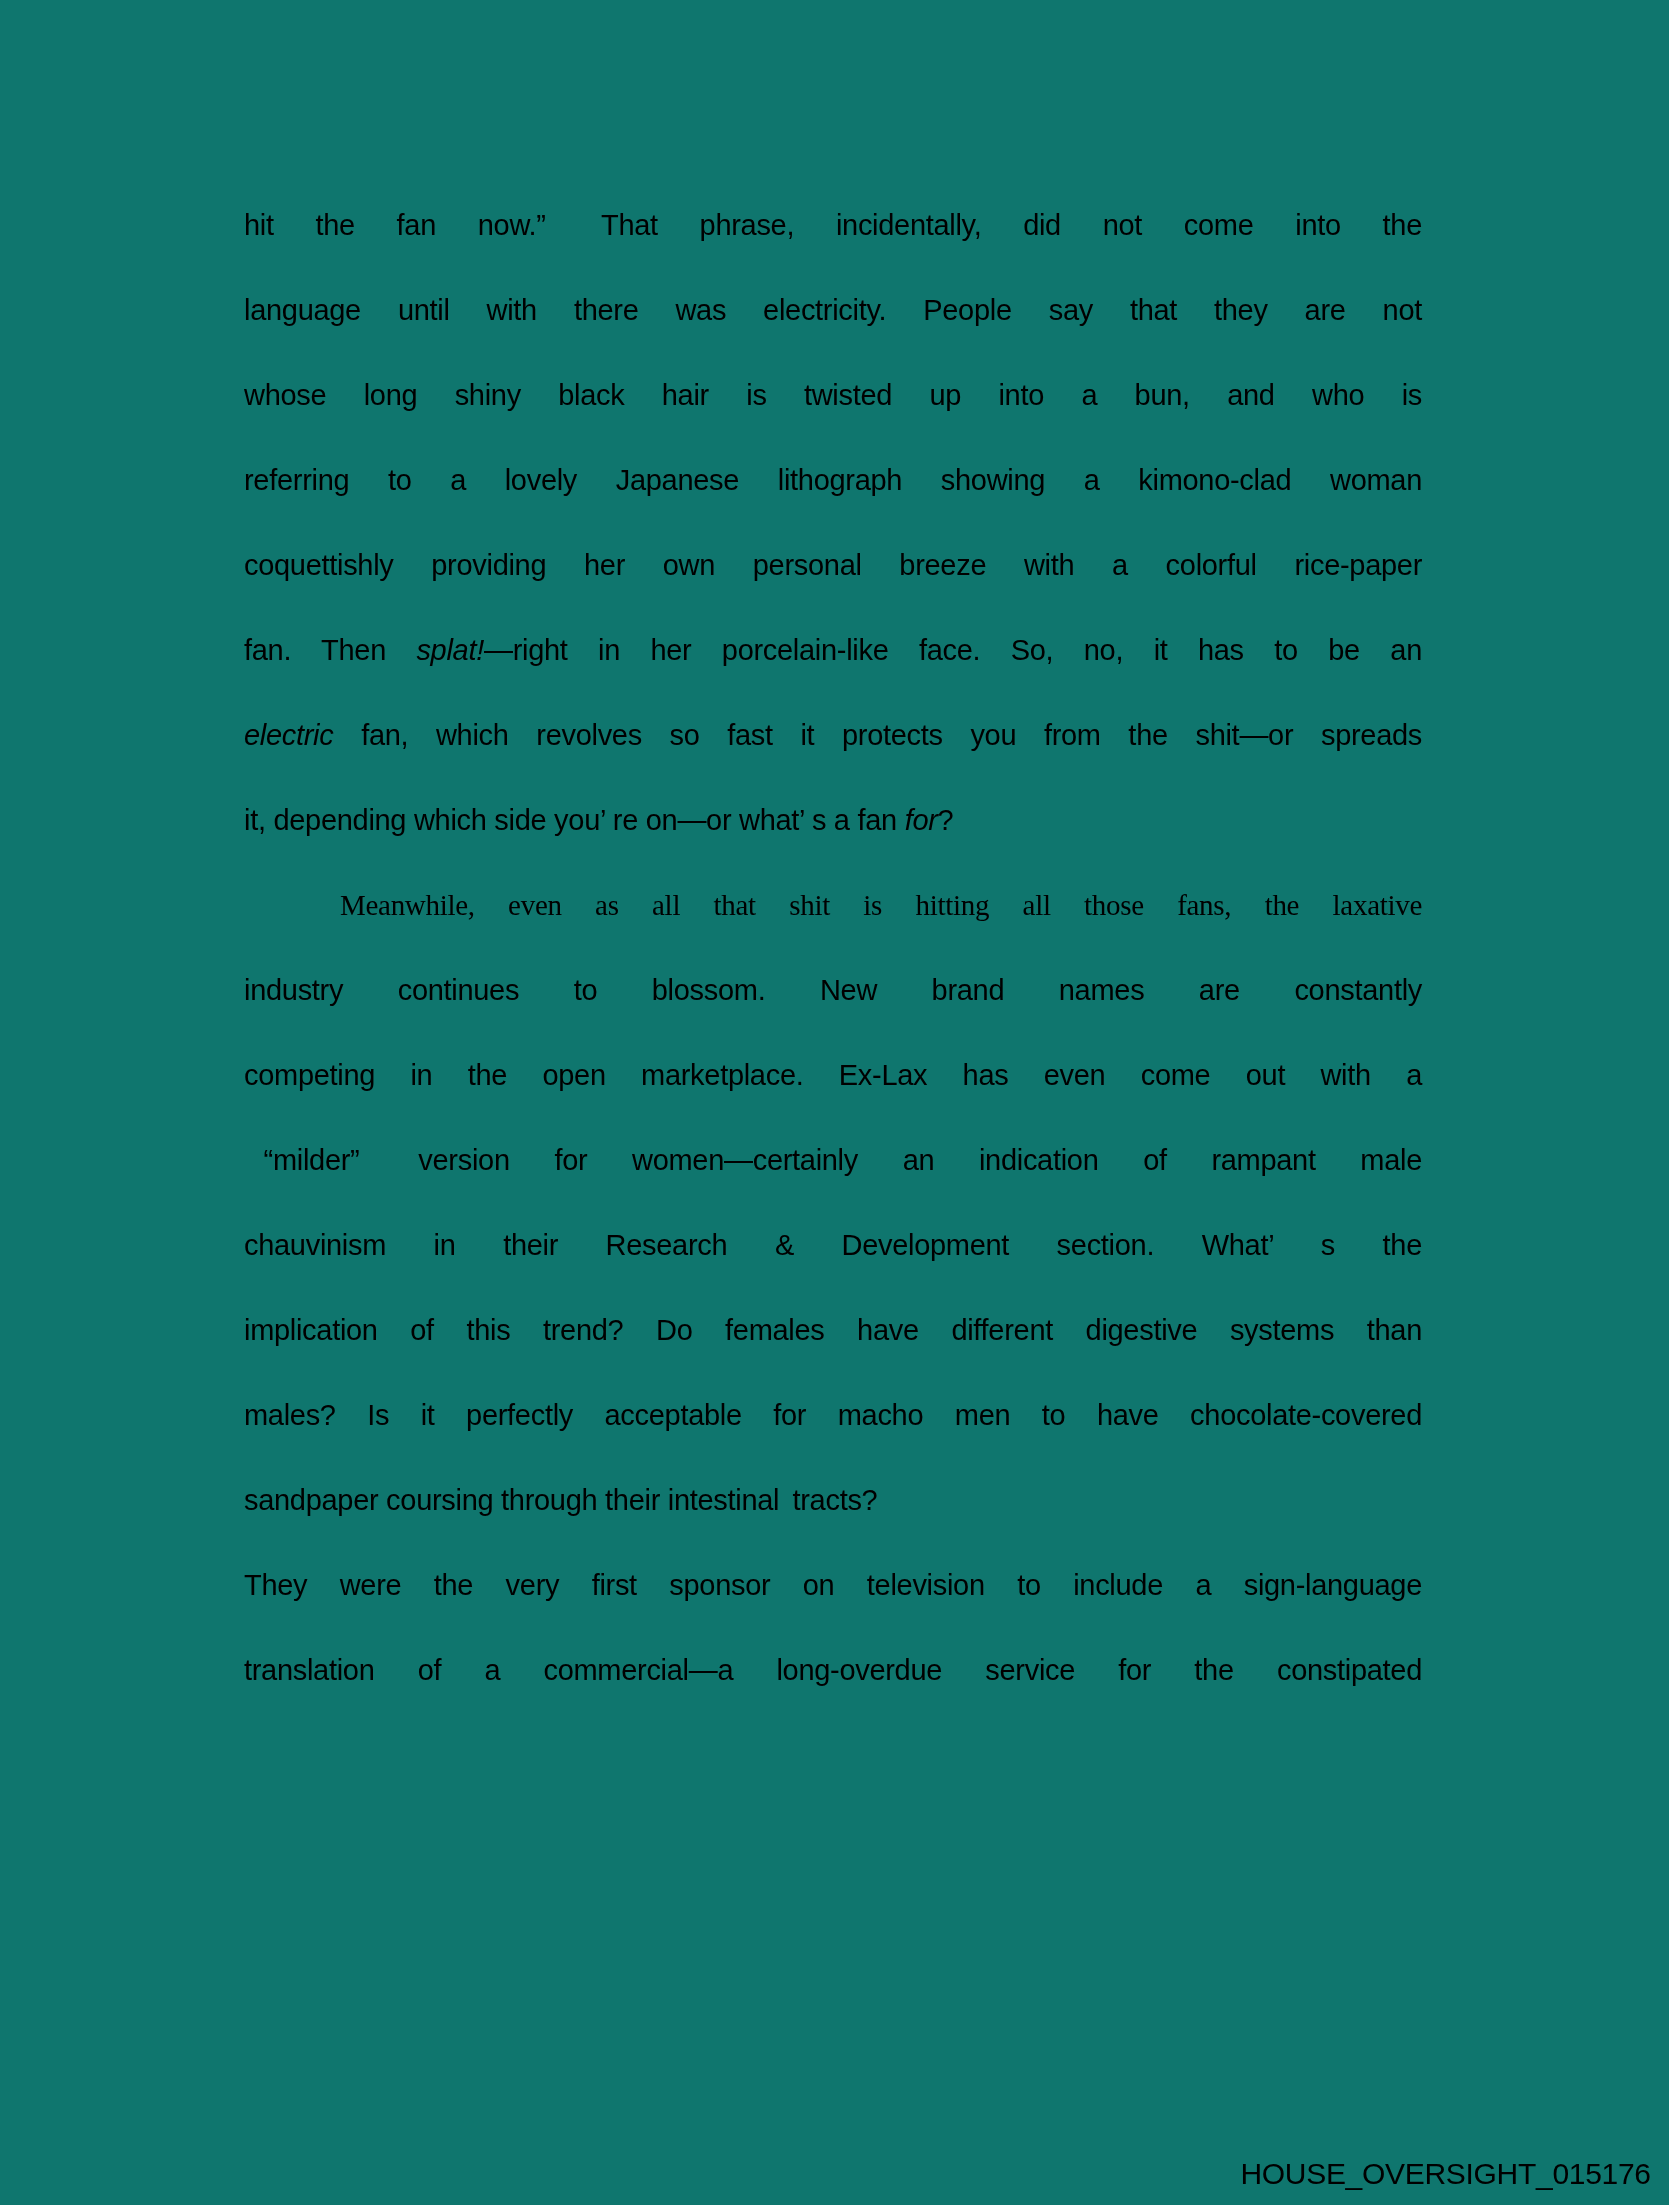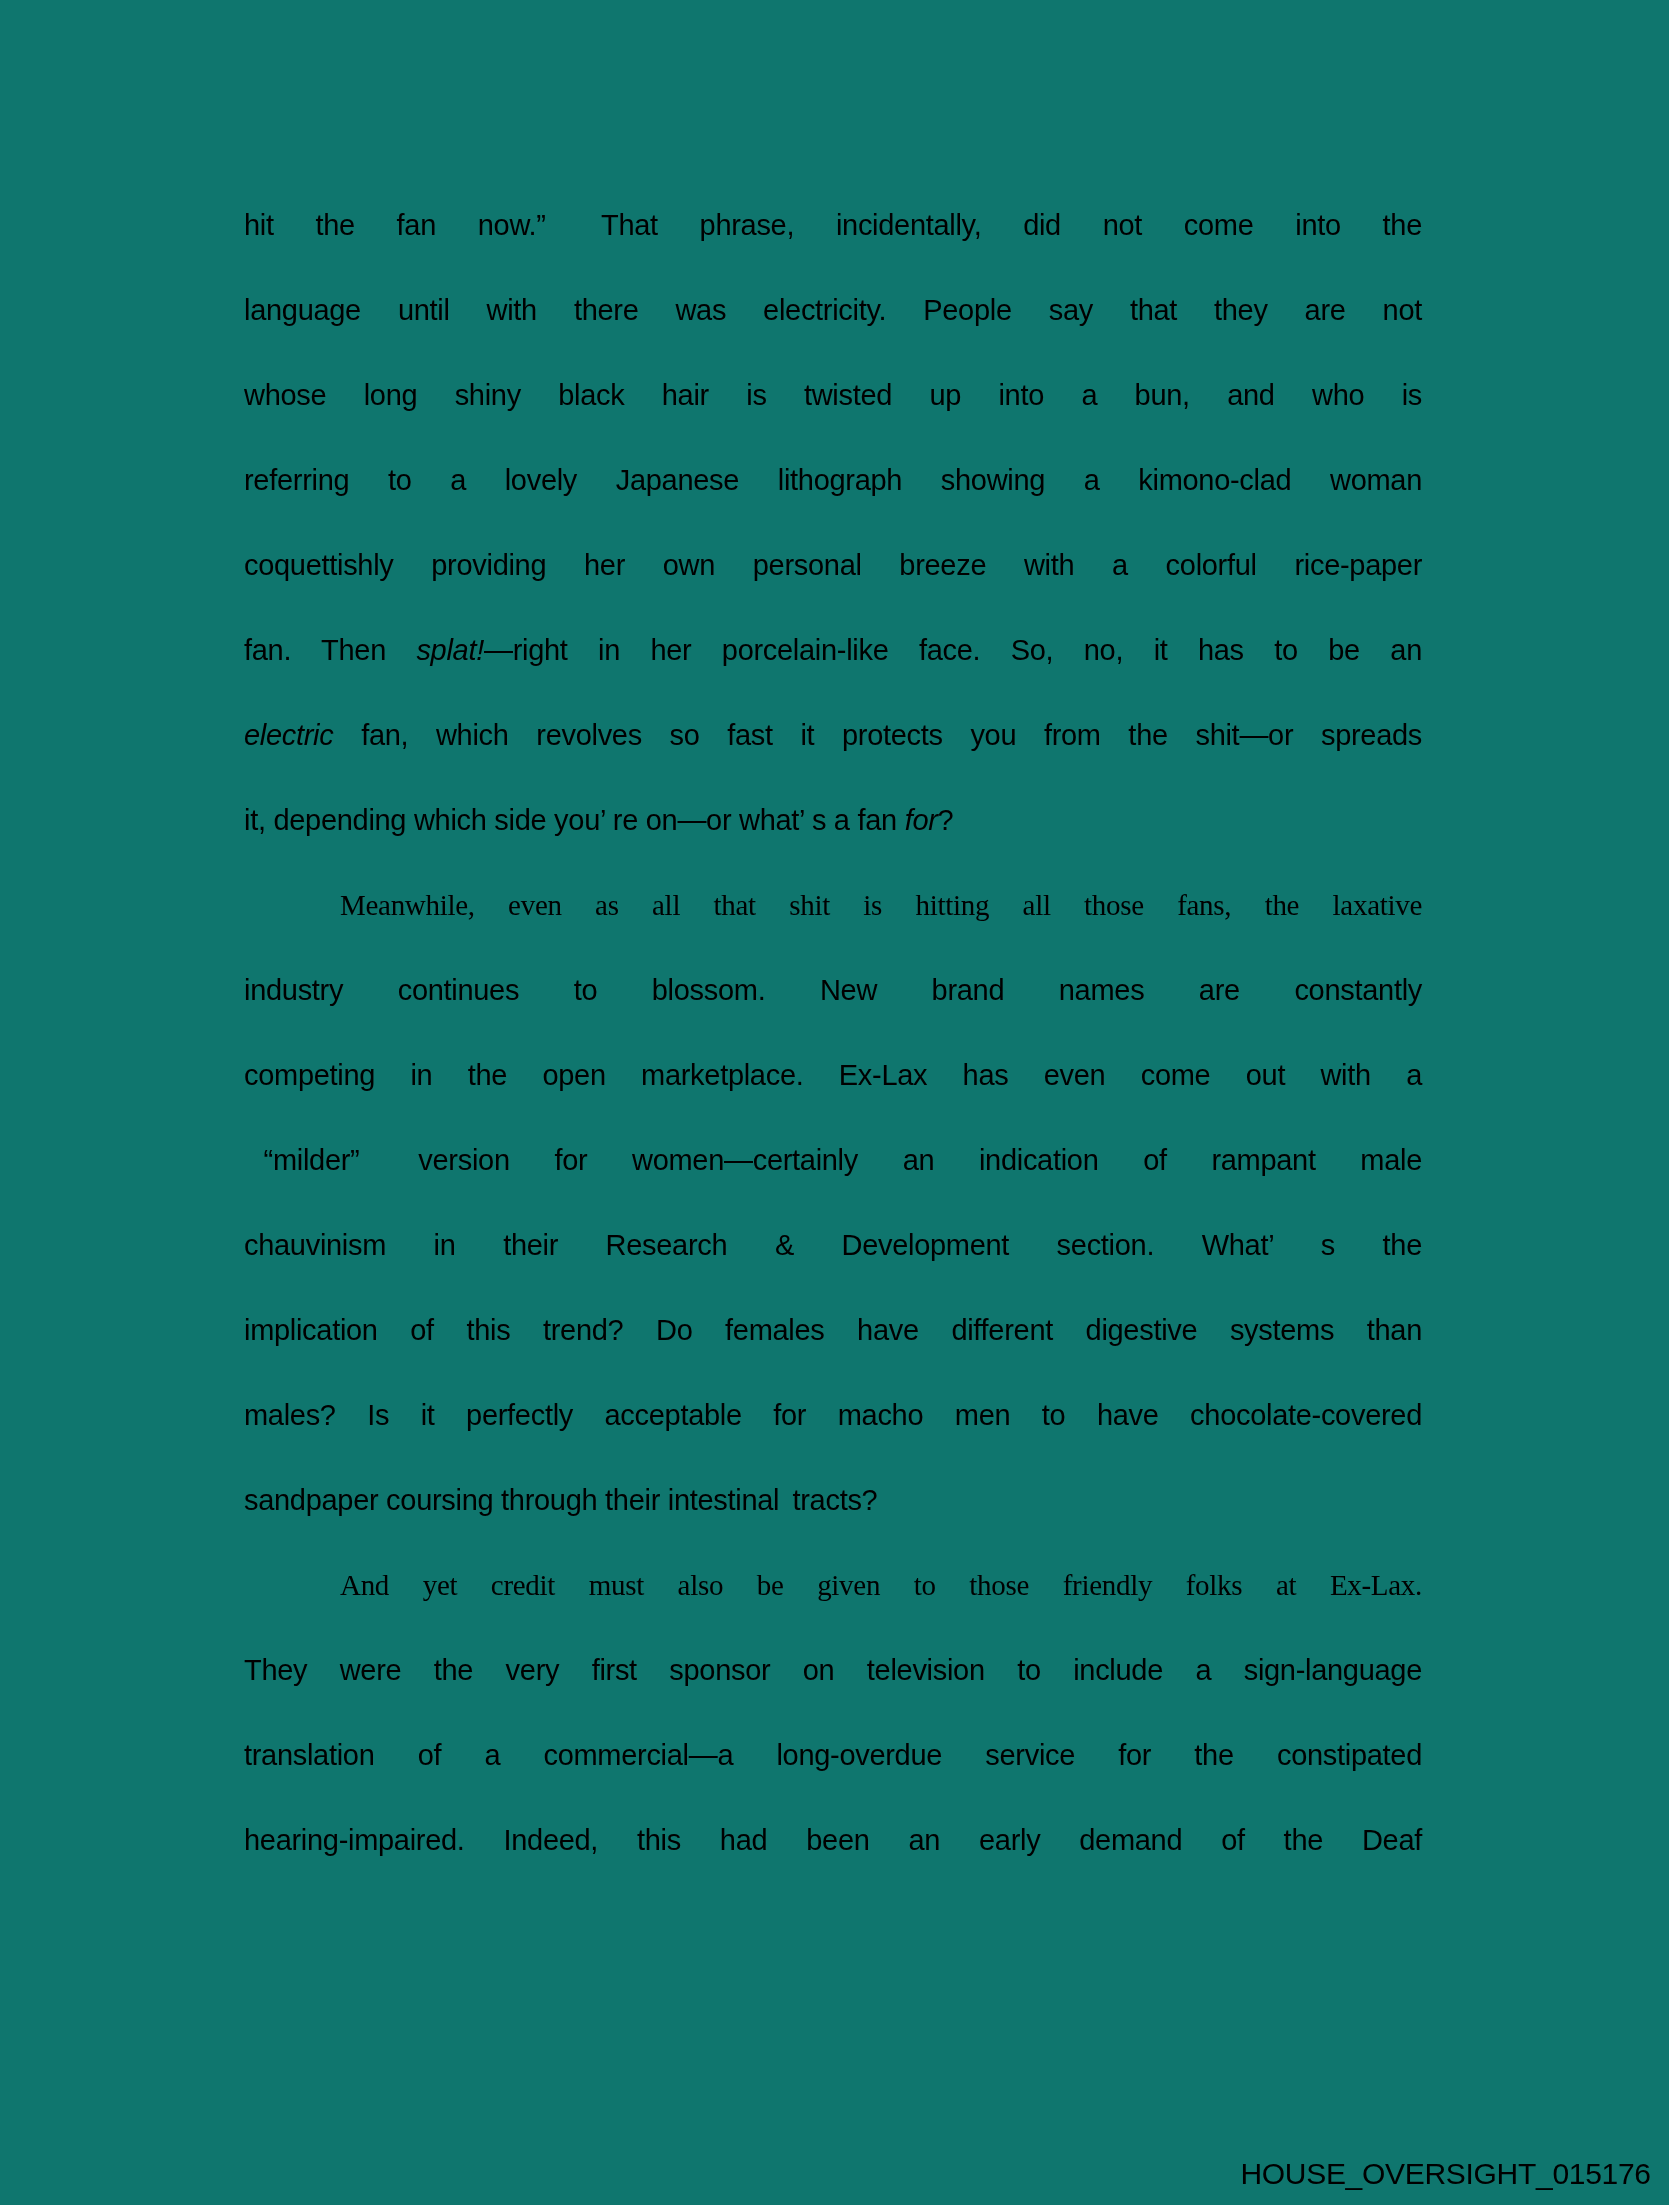--- a/index.html
+++ b/index.html
@@ -57,20 +57,18 @@
       <div class="line j"><span class="it">electric</span><span> fan, which revolves so fast it protects you from the shit—or spreads</span></div>
       <div class="line"><span>it, depending which side you’ re on—or what’ s a fan </span><span class="it">for</span><span>?</span></div>
       <div class="line j ind"><span>Meanwhile, even as all that shit is hitting all those fans, the laxative</span></div>
       <div class="line j"><span>industry continues to blossom. New brand names are constantly</span></div>
       <div class="line j"><span>competing in the open marketplace. Ex-Lax has even come out with a</span></div>
       <div class="line j qind"><span>“milder”  version for women—certainly an indication of rampant male</span></div>
       <div class="line j"><span>chauvinism in their Research &amp; Development section. What’ s the</span></div>
       <div class="line j"><span>implication of this trend? Do females have different digestive systems than</span></div>
       <div class="line j"><span>males? Is it perfectly acceptable for macho men to have chocolate-covered</span></div>
       <div class="line"><span>sandpaper coursing through their intestinal  tracts?</span></div>
-      <div class="line j ind"><span>And yet credit must also be given to those friendly folks at Ex-Lax.</span></div>
       <div class="line j"><span>They were the very first sponsor on television to include a sign-language</span></div>
       <div class="line j"><span>translation of a commercial—a long-overdue service for the constipated</span></div>
-      <div class="line j"><span>hearing-impaired. Indeed, this had been an early demand of the Deaf</span></div>
     </div>
   <div class="footer">HOUSE_OVERSIGHT_015176</div>
 </div>
 
 
 </body></html>

